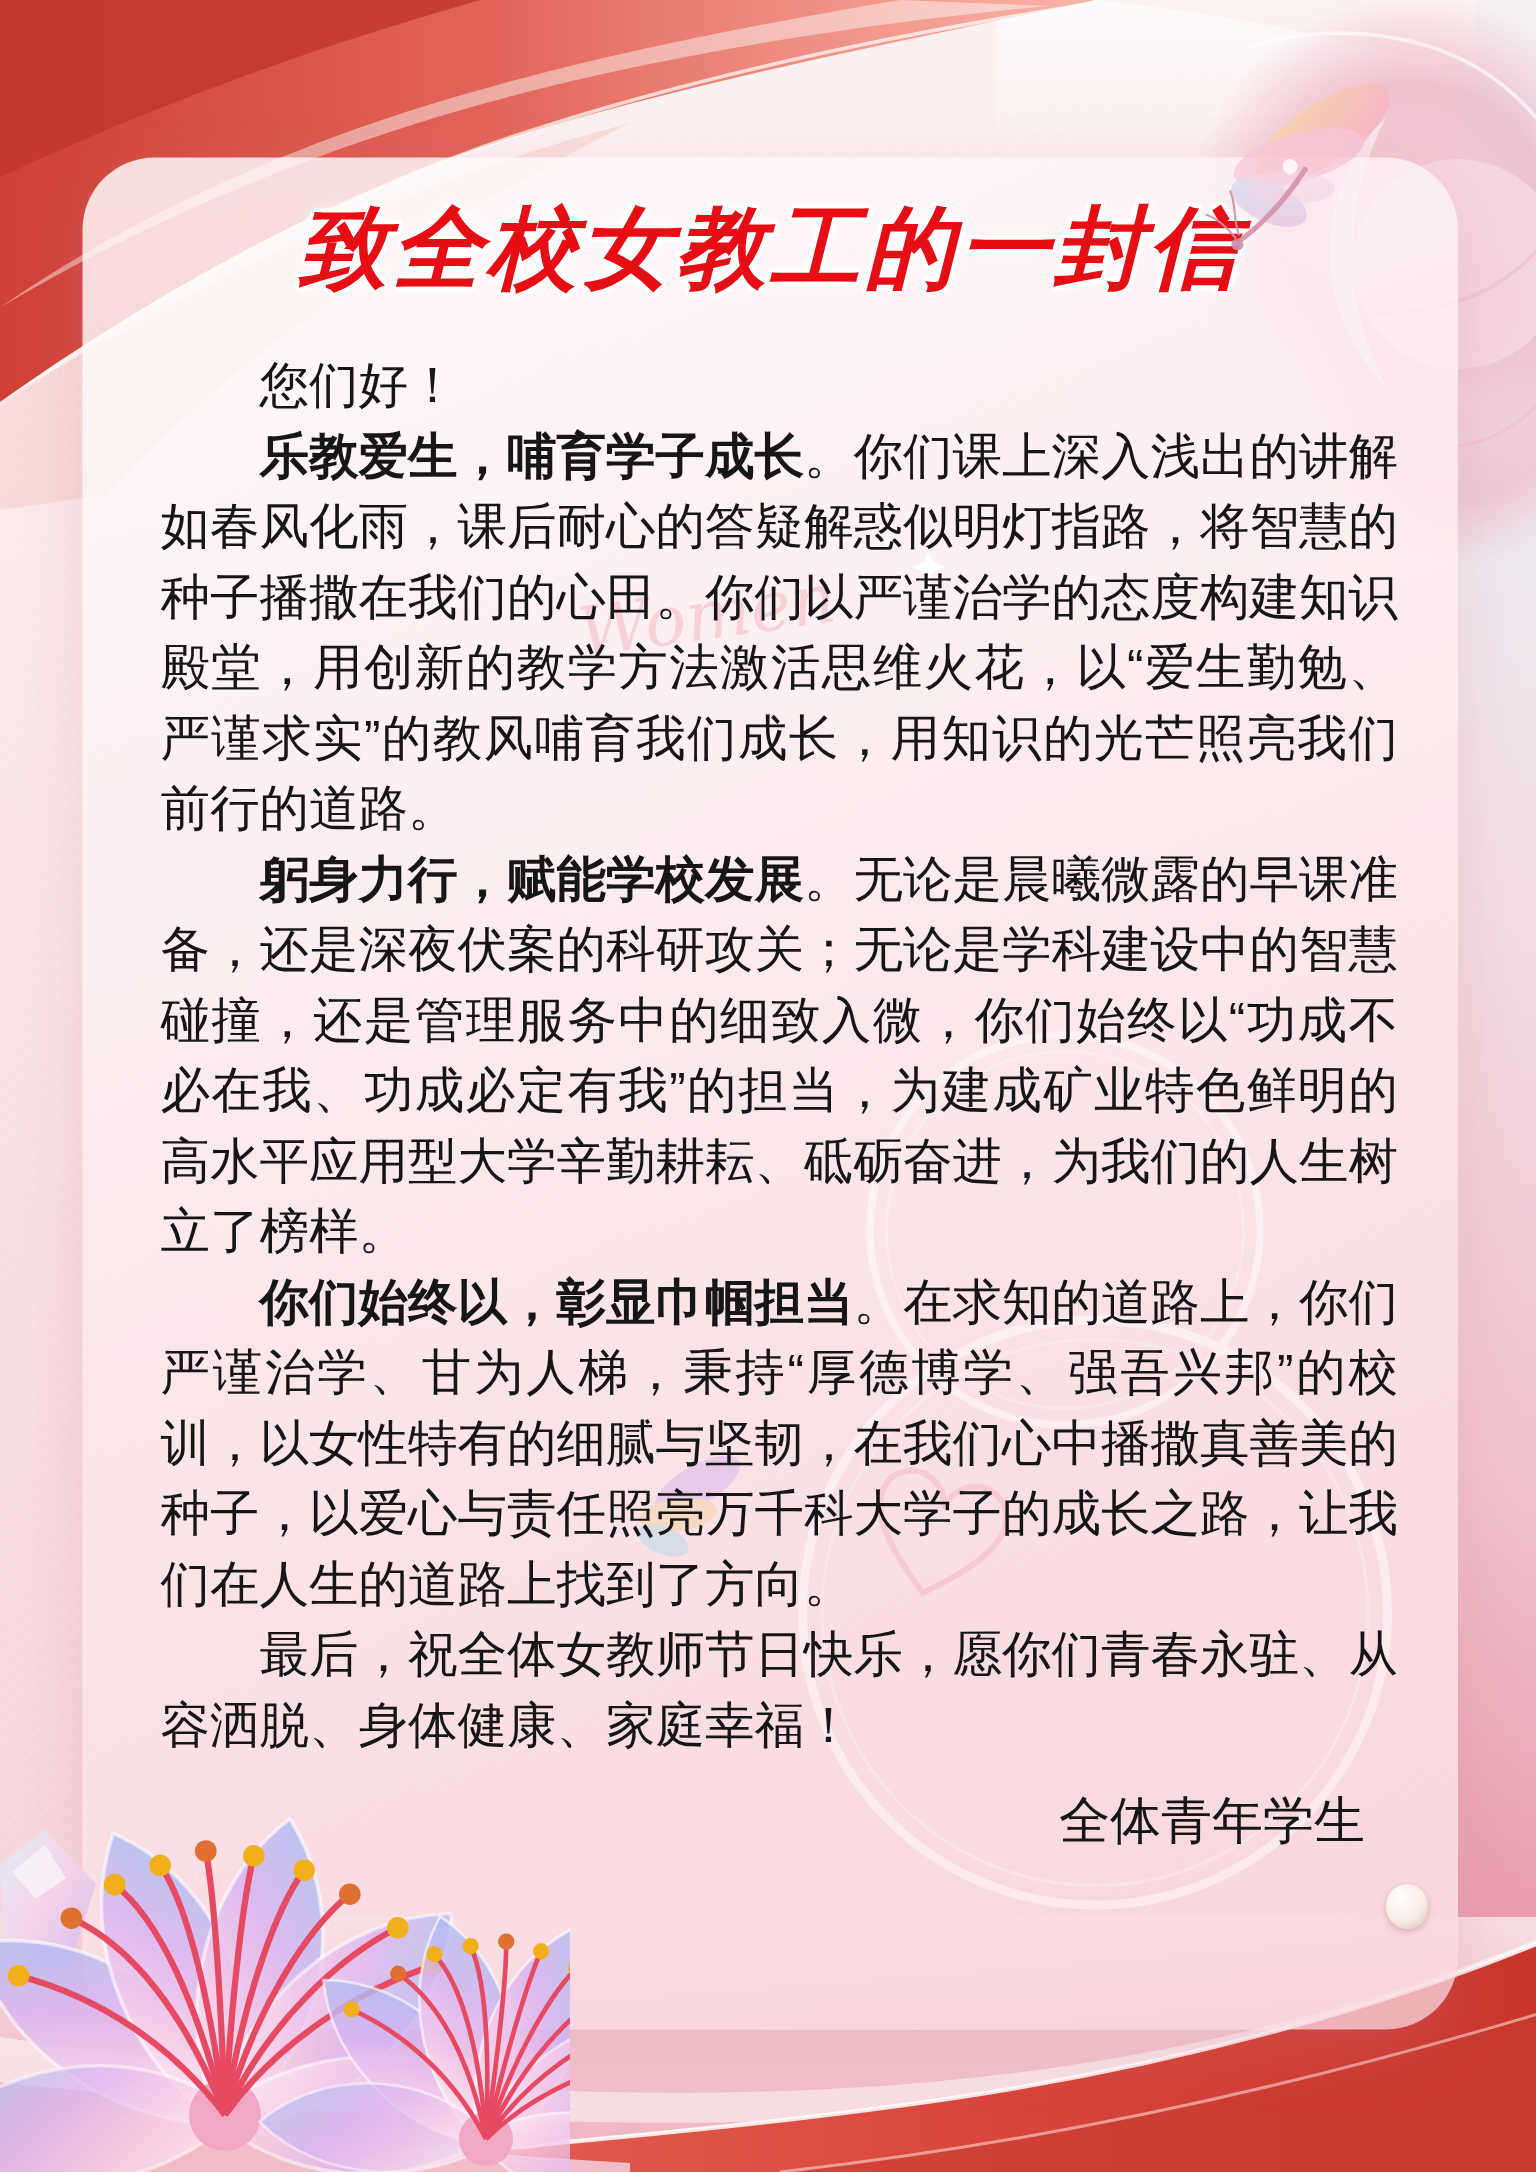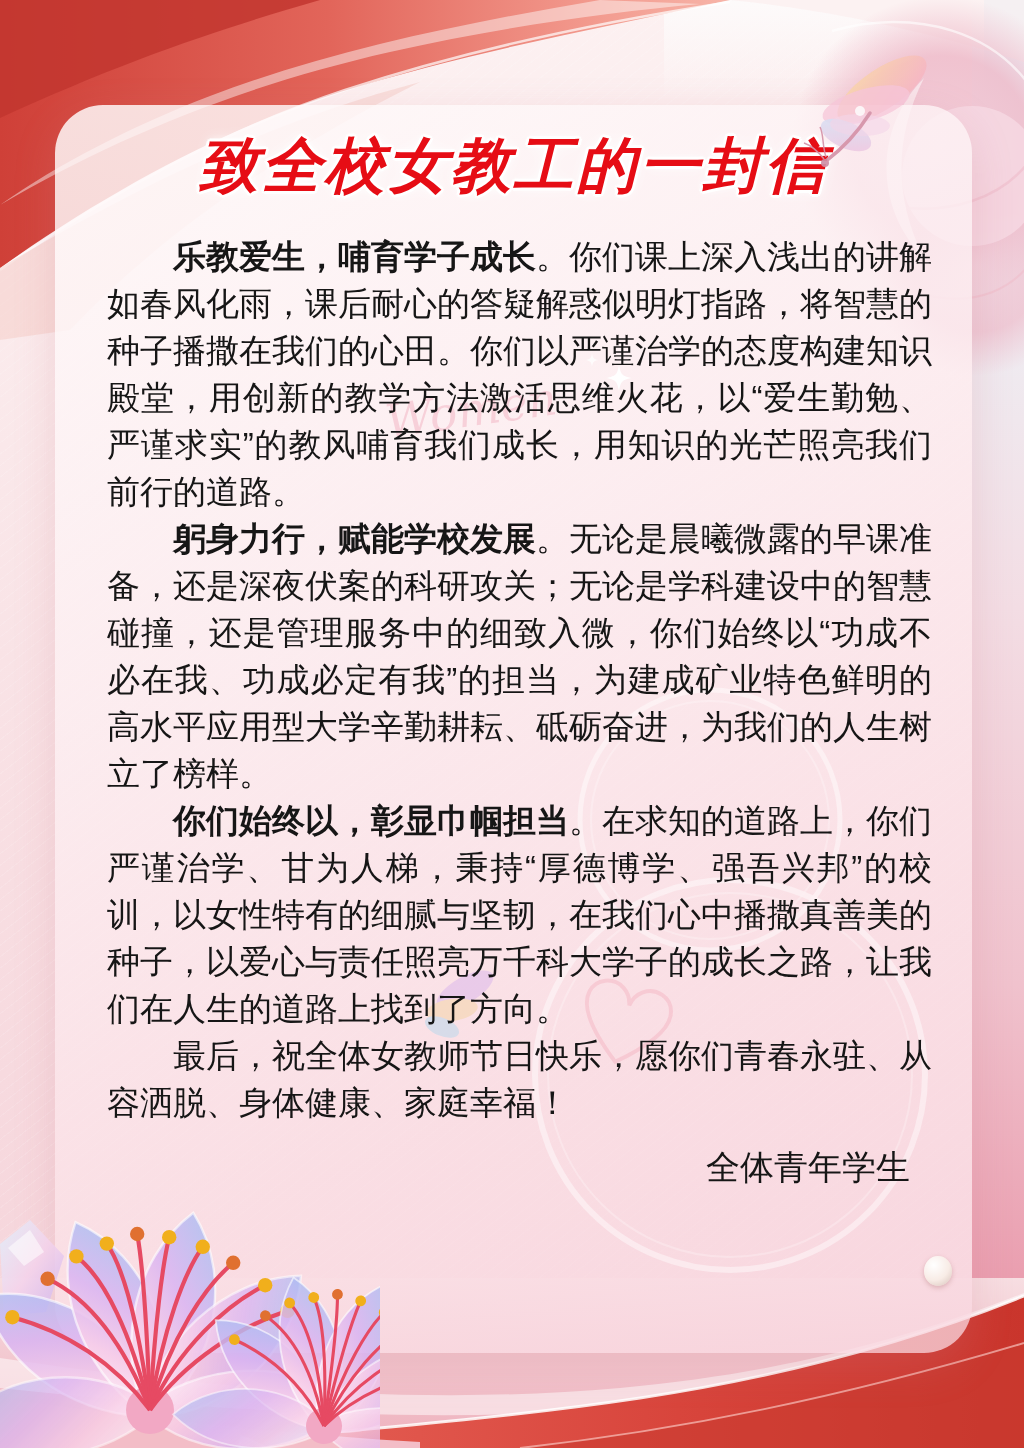--- a/index.html
+++ b/index.html
@@ -136,20 +136,21 @@
       <ellipse cx="32" cy="72" rx="18" ry="9" transform="rotate(22 32 72)" fill="#9fd4ee"></ellipse>
     </svg>
 
     <svg class="heart-outline" width="100" height="95" viewBox="0 0 100 95">
       <path d="M50,88 C18,62 4,42 8,26 C11,12 28,6 40,14 C46,18 49,24 50,30 C51,24 54,18 60,14 C72,6 89,12 92,26 C96,42 82,62 50,88 Z" fill="none" stroke="#f29cae" stroke-width="4"></path>
     </svg>
 
     <h1 class="title">致全校女教工的一封信</h1>
 
     <div class="letter-body">
+      <p class="greeting indent">您们好！</p>
       <p class="para indent"><span class="lead">乐教爱生，哺育学子成长</span><span>。你们课上深入浅出的讲解如春风化雨，课后耐心的答疑解惑似明灯指路，将智慧的种子播撒在我们的心田。你们以严谨治学的态度构建知识殿堂，用创新的教学方法激活思维火花，以“爱生勤勉、严谨求实”的教风哺育我们成长，用知识的光芒照亮我们前行的道路。</span></p>
       <p class="para indent"><span class="lead">躬身力行，赋能学校发展</span><span>。无论是晨曦微露的早课准备，还是深夜伏案的科研攻关；无论是学科建设中的智慧碰撞，还是管理服务中的细致入微，你们始终以“功成不必在我、功成必定有我”的担当，为建成矿业特色鲜明的高水平应用型大学辛勤耕耘、砥砺奋进，为我们的人生树立了榜样。</span></p>
       <p class="para indent"><span class="lead">你们始终以，彰显巾帼担当</span><span>。在求知的道路上，你们严谨治学、甘为人梯，秉持“厚德博学、强吾兴邦”的校训，以女性特有的细腻与坚韧，在我们心中播撒真善美的种子，以爱心与责任照亮万千科大学子的成长之路，让我们在人生的道路上找到了方向。</span></p>
       <p class="para indent"><span class="lead"></span><span>最后，祝全体女教师节日快乐，愿你们青春永驻、从容洒脱、身体健康、家庭幸福！</span></p>
       <div class="sign-block">
         <p>全体青年学生</p>
 
       </div>
     </div>
   </div>

